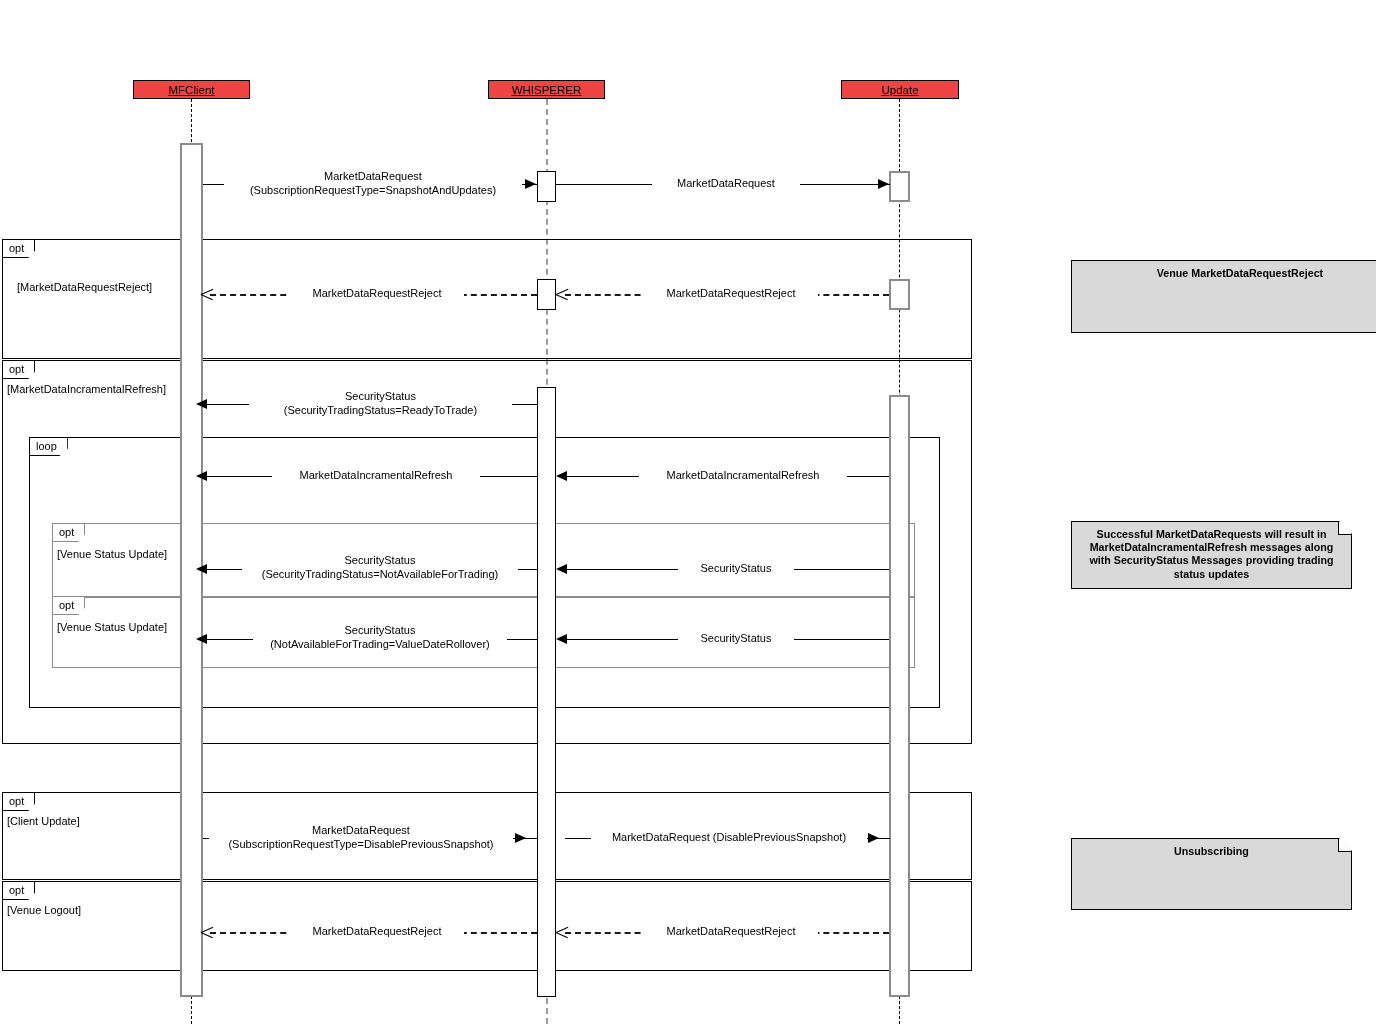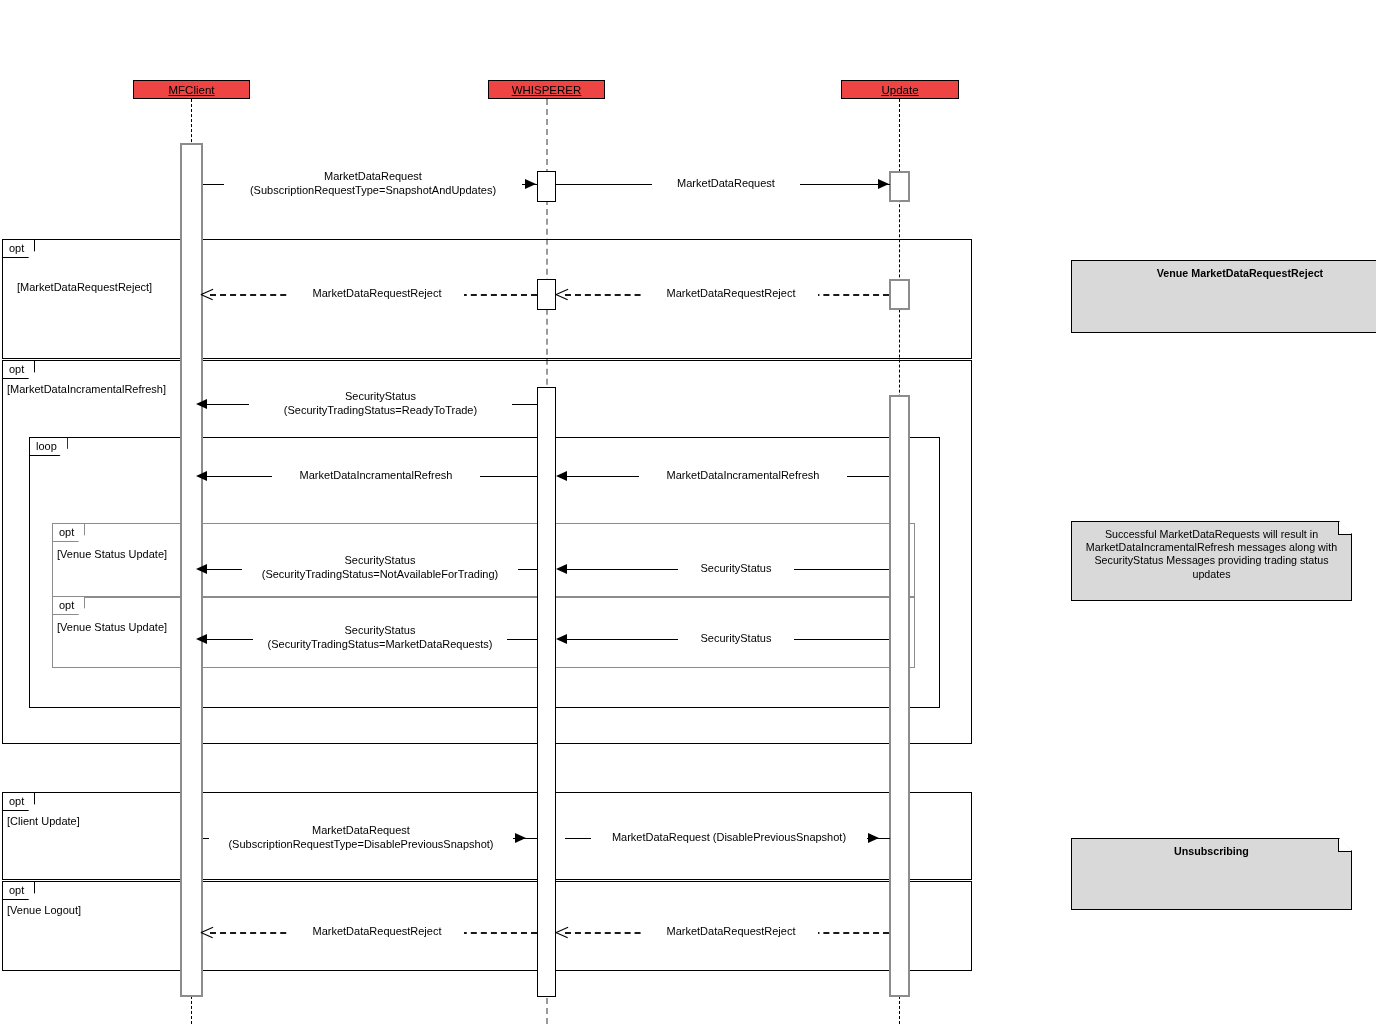--- a/index.html
+++ b/index.html
@@ -178,21 +178,21 @@
   <div class="msg-line solid" style="left:565px;top:569px;width:324px;"></div>
   <div class="arrow left" style="left:556px;top:564px;"></div>
   <div class="msg-label" style="left:678px;top:562px;width:110px;">
     <span>SecurityStatus</span>
   </div>
 
   <div class="msg-line solid" style="left:206px;top:639px;width:331px;"></div>
   <div class="arrow left" style="left:196px;top:634px;"></div>
   <div class="msg-label" style="left:253px;top:624px;width:248px;">
     <span>SecurityStatus</span><br>
-    <span>(SecurityTradingStatus=MarketDataRequests)</span>
+    <span>(NotAvailableForTrading=ValueDateRollover)</span>
   </div>
 
   <div class="msg-line solid" style="left:565px;top:639px;width:324px;"></div>
   <div class="arrow left" style="left:556px;top:634px;"></div>
   <div class="msg-label" style="left:678px;top:632px;width:110px;">
     <span>SecurityStatus</span>
   </div>
 
   <div class="msg-line solid" style="left:203px;top:838px;width:334px;"></div>
   <div class="arrow right" style="left:515px;top:833px;"></div>
@@ -217,21 +217,21 @@
   <div class="arrow open-left" style="left:556px;top:926px;"></div>
   <div class="msg-label" style="left:644px;top:925px;width:168px;">
     <span>MarketDataRequestReject</span>
   </div>
 
   <div class="note" style="left:1071px;top:260px;width:338px;height:73px;">
     <span class="fold"></span>
     <span class="ntitle">Venue MarketDataRequestReject</span>
   </div>
 
-  <div class="note" style="left:1071px;top:521px;width:281px;height:80px;">
+  <div class="note" style="left:1071px;top:521px;width:281px;height:68px;font-weight:bold;">
     <span class="fold"></span>
     <span>Successful MarketDataRequests will result in MarketDataIncramentalRefresh messages along with SecurityStatus Messages providing trading status updates</span>
   </div>
 
   <div class="note" style="left:1071px;top:838px;width:281px;height:72px;">
     <span class="fold"></span>
     <span class="ntitle">Unsubscribing</span>
   </div>
 
 </div>

